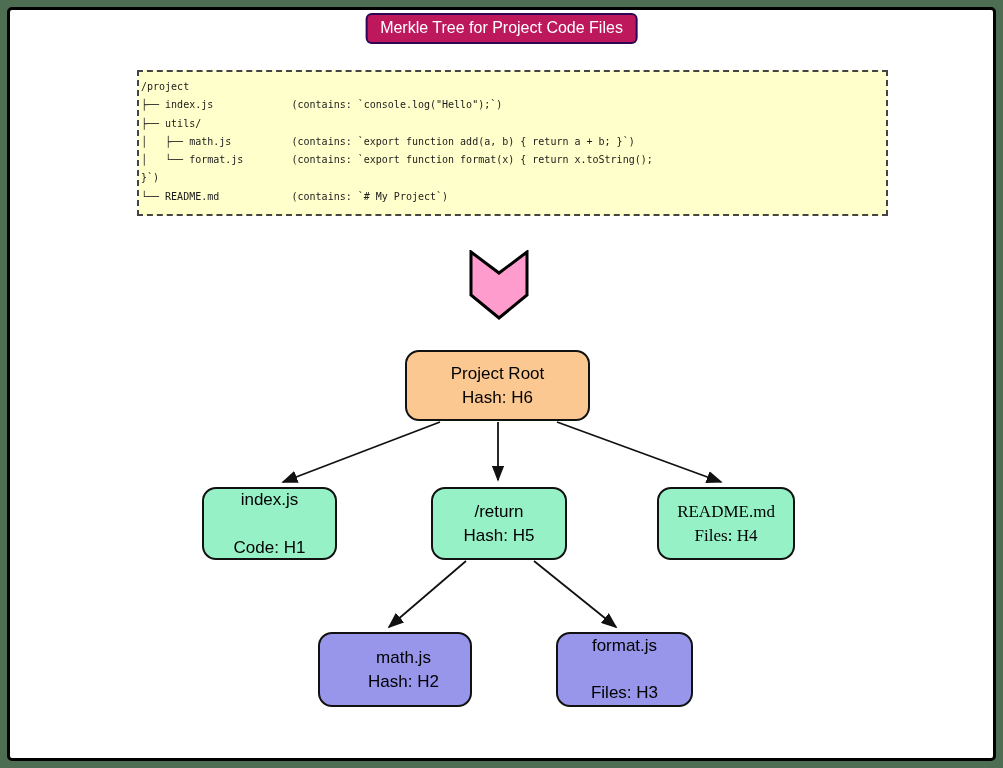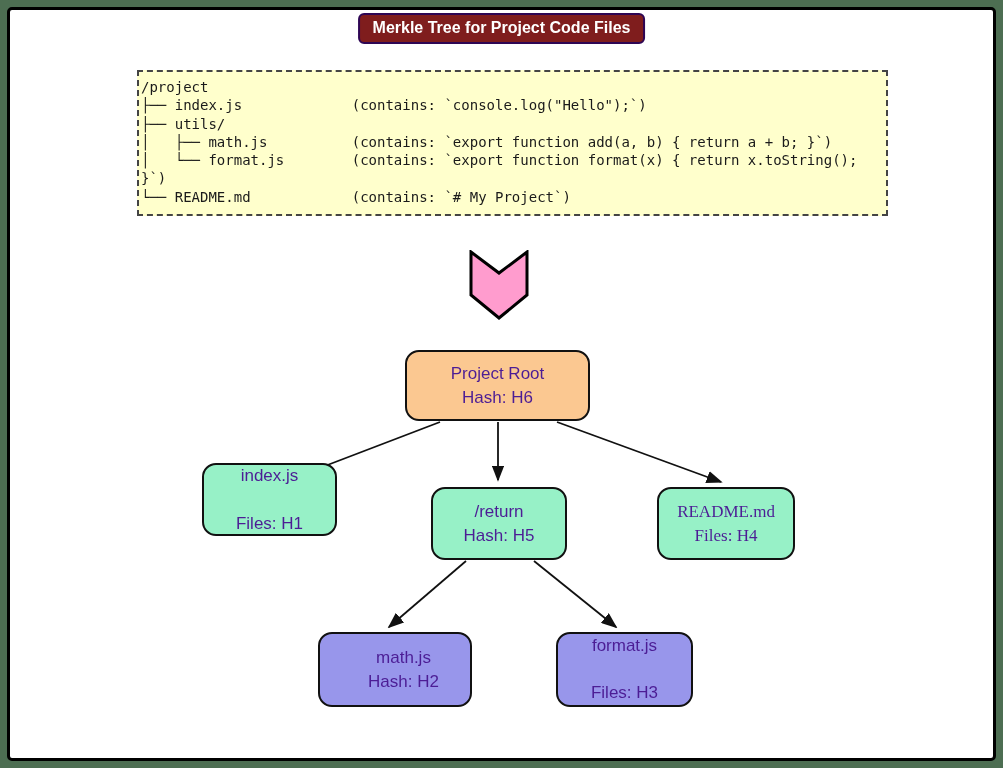--- a/index.html
+++ b/index.html
@@ -11,54 +11,53 @@
     overflow: hidden;
   }
   .panel {
     position: absolute; inset: 7px;
     background: #FFFFFF;
     border: 3px solid #000000;
     border-radius: 5px;
   }
   .title-banner {
     position: absolute; top: 3px; left: 50%; transform: translateX(-50%);
-    background: #7f1d1d;
+    background: #be185d;
     color: #FFFFFF;
     border: 2px solid #2E0654;
     border-radius: 6px;
     padding: 4px 13px 5px 13px;
     font-size: 16px;
     white-space: nowrap;
-    font-weight: bold;
   }
   .code-box {
     position: absolute; left: 127px; top: 60px; width: 747px; height: 142px;
     background: #FFFFCC;
     border: 2px dashed #444444;
   }
   .code-box pre {
     margin: 0; padding: 6px 2px 0 2px;
     font-family: "DejaVu Sans Mono", monospace;
-    font-size: 14px; line-height: 18.3px;
+    font-size: 10px; line-height: 18.3px;
     color: #1A1A1A;
     white-space: pre;
   }
   .chevron { position: absolute; left: 459px; top: 240px; width: 60px; height: 70px; }
   .edges { position: absolute; inset: 0; width: 100%; height: 100%; pointer-events: none; }
   .node {
     position: absolute;
     border: 2.5px solid #111111;
     border-radius: 14px;
     display: flex; flex-direction: column;
     align-items: center; justify-content: center;
-    font-size: 17px; line-height: 24px; color: #4c1d95;
+    font-size: 17px; line-height: 24px; color: #000000;
     text-align: center;
   }
   .node-root   { left: 395px; top: 340px; width: 181px; height: 67px; background: #FBC891; }
-  .node-index  { left: 192px; top: 453px; width: 131px; height: 69px; background: #97F1C7; gap: 24px; }
+  .node-index  { left: 192px; top: 477px; width: 131px; height: 69px; background: #97F1C7; gap: 24px; }
   .node-utils  { left: 421px; top: 477px; width: 132px; height: 69px; background: #97F1C7; }
   .node-readme { left: 647px; top: 477px; width: 134px; height: 69px; background: #97F1C7; font-family: Liberation Serif, serif; }
   .node-math   { left: 308px; top: 622px; width: 133px; height: 71px; background: #9896EB; padding-left: 17px; }
   .node-format { left: 546px; top: 622px; width: 133px; height: 71px; background: #9896EB; justify-content: space-between; }
 </style>
 </head>
 <body>
 
 <div class="panel">
 
@@ -91,21 +90,21 @@
     <line x1="524" y1="551" x2="606" y2="617" stroke="#111111" stroke-width="1.8" marker-end="url(#arrow)"></line>
   </svg>
 
   <div class="node node-root">
     <div>Project Root</div>
     <div>Hash: H6</div>
   </div>
 
   <div class="node node-index">
     <div>index.js</div>
-    <div>Files: H1</div>
+    <div>Code: H1</div>
   </div>
 
   <div class="node node-utils">
     <div>/return</div>
     <div>Hash: H5</div>
   </div>
 
   <div class="node node-readme">
     <div>README.md</div>
     <div>Files: H4</div>

